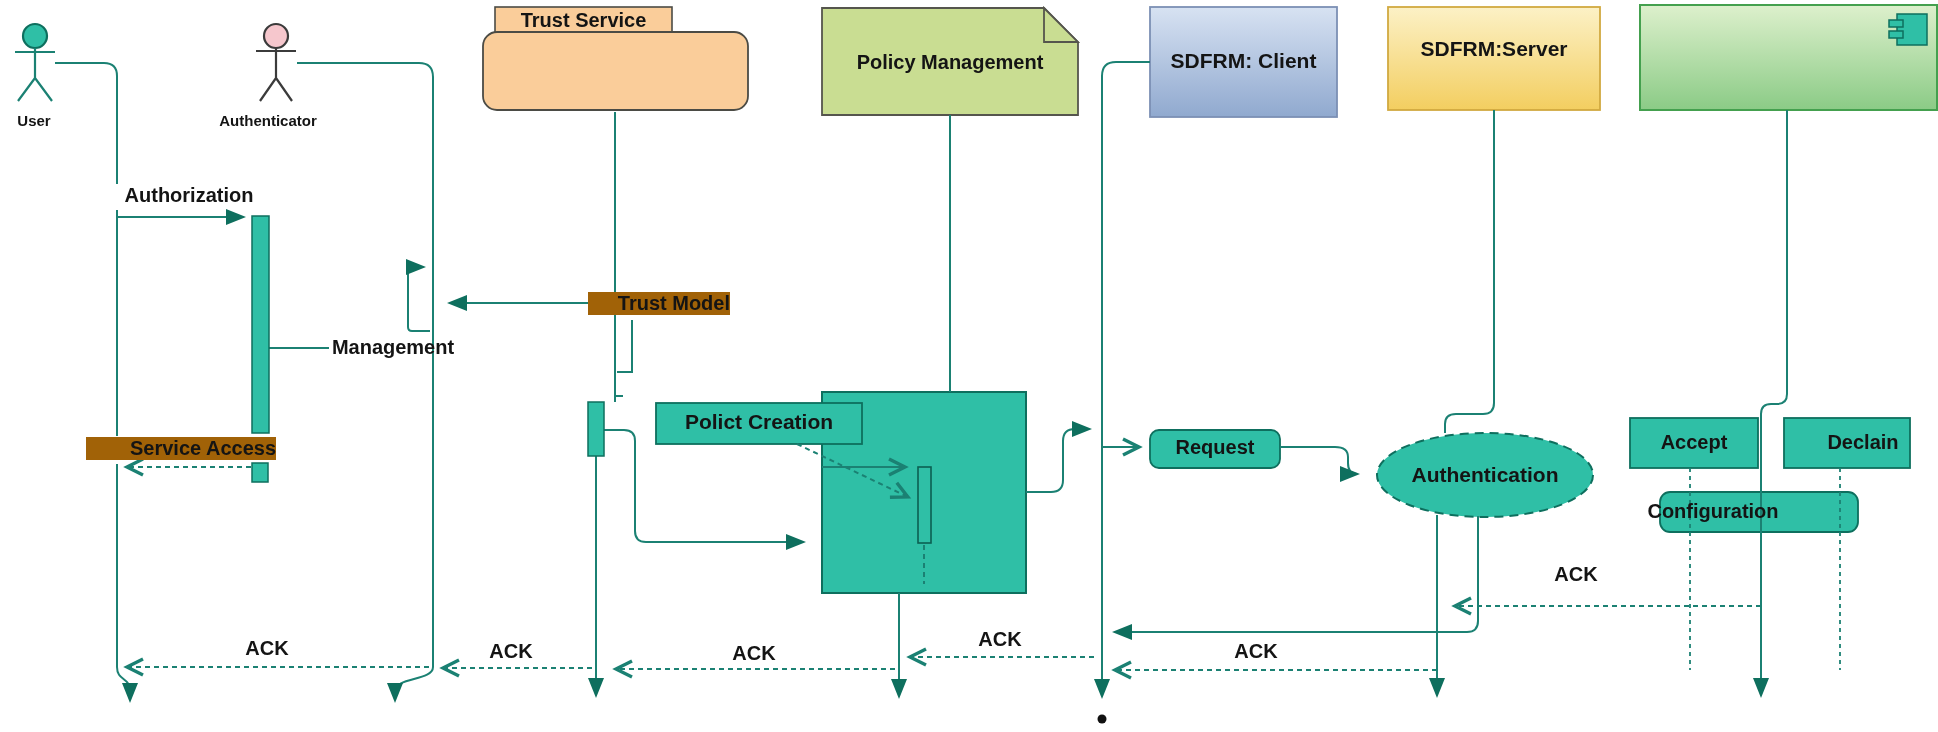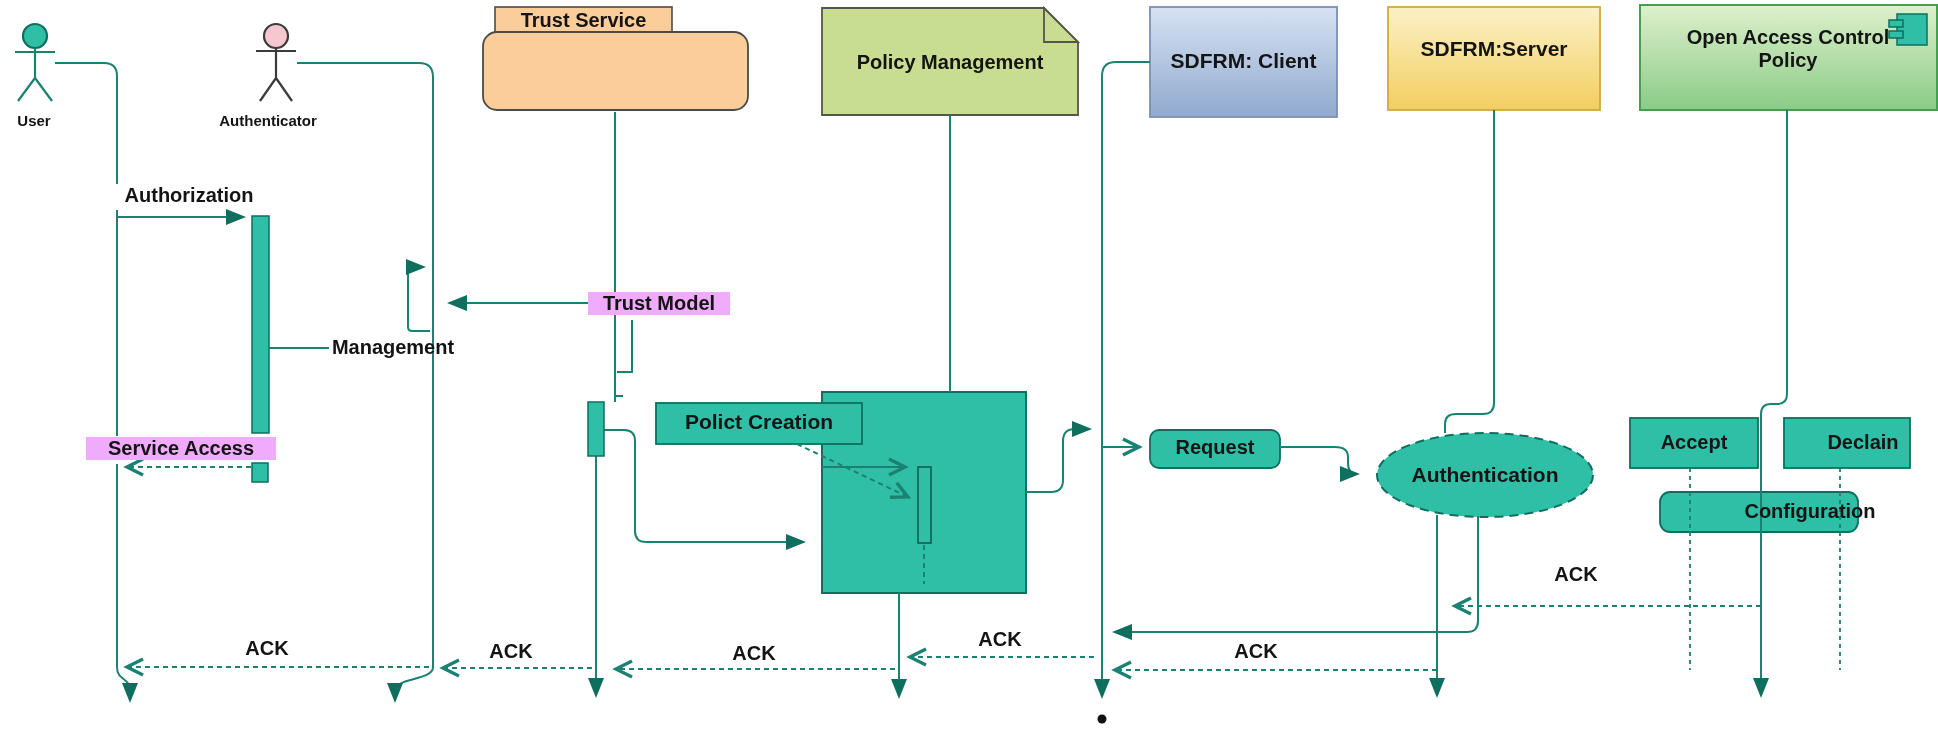--- a/index.html
+++ b/index.html
@@ -4,21 +4,21 @@
 <style>
   html,body{margin:0;padding:0;background:#fff;}
   .stage{position:relative;width:1938px;height:732px;background:#ffffff;overflow:hidden;
          font-family:"Liberation Sans",sans-serif;}
   .stage svg{position:absolute;left:0;top:0;}
   .lbl{position:absolute;color:#141414;font-weight:bold;text-align:center;line-height:1.15;
        white-space:pre-line;}
   .s19{font-size:15px;}
   .s20{font-size:20px;}
   .s21{font-size:21px;}
-  .onwhite{background:#f0abfc;}
+  .onwhite{background:#a16207;text-align:right;}
 </style>
 </head>
 <body>
 
 <div class="stage">
 
 <svg width="1938" height="732" viewBox="0 0 1938 732">
   <defs>
     <marker id="mS" markerWidth="11" markerHeight="10" refX="8.5" refY="4" orient="auto">
       <path d="M0,0 L10,4 L0,8 z" fill="#0E6F5E"></path>
@@ -142,32 +142,31 @@
   <circle cx="1102" cy="719" r="4.5" fill="#111"></circle>
 </svg>
 
 <div class="lbl s19" style="left:2px;top:112px;width:64px;">User</div>
 <div class="lbl s19" style="left:193px;top:112px;width:150px;">Authenticator</div>
 
 <div class="lbl s20" style="left:495px;top:9px;width:177px;">Trust Service</div>
 <div class="lbl s20" style="left:832px;top:51px;width:236px;">Policy Management</div>
 <div class="lbl s21" style="left:1150px;top:49px;width:187px;">SDFRM: Client</div>
 <div class="lbl s21" style="left:1388px;top:37px;width:212px;">SDFRM:Server</div>
-<div class="lbl s20" style="left:1668px;top:26px;width:240px;">Open Access Control Policy</div>
 
 <div class="lbl s20" style="left:105px;top:184px;width:168px;">Authorization</div>
 <div class="lbl s20" style="left:327px;top:336px;width:132px;">Management</div>
 <div class="lbl s20 onwhite" style="left:588px;top:292px;width:142px;">Trust Model</div>
 <div class="lbl s20 onwhite" style="left:86px;top:437px;width:190px;">Service Access</div>
 <div class="lbl s21" style="left:656px;top:410px;width:206px;text-align:center;">Polict Creation</div>
 <div class="lbl s20" style="left:1150px;top:436px;width:130px;">Request</div>
 <div class="lbl s21" style="left:1380px;top:463px;width:210px;">Authentication</div>
 <div class="lbl s20" style="left:1630px;top:431px;width:128px;">Accept</div>
 <div class="lbl s20" style="left:1784px;top:431px;width:126px;padding-left:16px;">Declain</div>
-<div class="lbl s20" style="left:1660px;top:500px;width:224px;padding-left:38px;">Configuration</div>
+<div class="lbl s20" style="left:1563px;top:500px;width:224px;padding-left:38px;">Configuration</div>
 
 <div class="lbl s20" style="left:237px;top:637px;width:60px;">ACK</div>
 <div class="lbl s20" style="left:481px;top:640px;width:60px;">ACK</div>
 <div class="lbl s20" style="left:724px;top:642px;width:60px;">ACK</div>
 <div class="lbl s20" style="left:970px;top:628px;width:60px;">ACK</div>
 <div class="lbl s20" style="left:1226px;top:640px;width:60px;">ACK</div>
 <div class="lbl s20" style="left:1546px;top:563px;width:60px;">ACK</div>
 
 </div>
 

